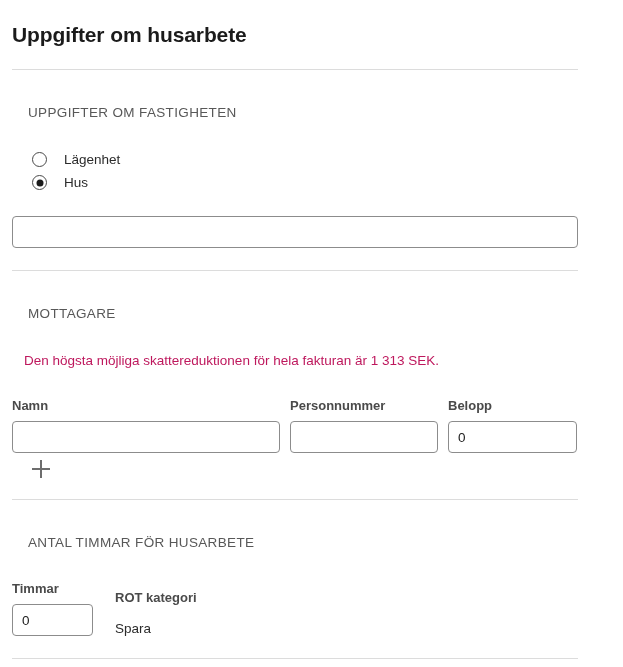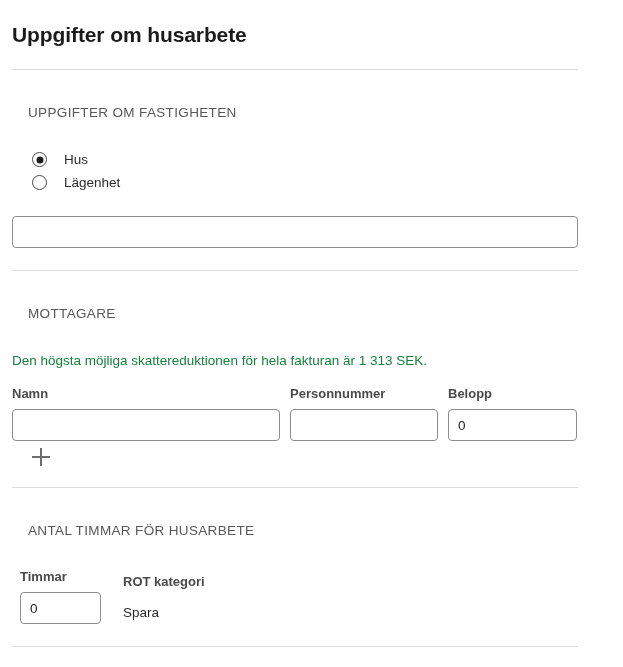--- a/index.html
+++ b/index.html
@@ -123,23 +123,23 @@
 
   .fastighet-block { padding-top: 14px; }
   .fastighet-block .text-input {
     width: 566px;
     margin-top: 8px;
   }
 
   
   .info-line {
     font-size: 13.5px;
-    color: #15803d;
+    color: #be185d;
     padding-top: 16px;
-    margin: 0;
+    margin: 12px;
   }
   .recipient-row {
     display: flex;
     padding-top: 18px;
     align-items: flex-start;
   }
   .col-namn { width: 268px; flex: none; }
   .col-person { width: 148px; flex: none; margin-left: 10px; }
   .col-belopp { width: 129px; flex: none; margin-left: 10px; }
   .recipient-row .text-input {
@@ -169,22 +169,21 @@
     left: 0; top: 8px; width: 18px; height: 2px;
   }
   .add-btn::after {
     top: 0; left: 8px; height: 18px; width: 2px;
   }
 
   
   .hours-row {
     display: flex;
     padding-top: 15px;
-    align-items: center;
-    margin-left: 8px;
+    align-items: flex-end;
   }
   .col-timmar { width: 81px; flex: none; }
   .col-rot { margin-left: 22px; }
   .col-timmar .text-input { width: 81px; margin-top: 8px; }
   .rot-value {
     font-size: 13.5px;
     color: #2b2b2b;
     margin-top: 16px;
   }
 
@@ -225,26 +224,26 @@
 <div class="page">
 
   <h1 class="page-title">Uppgifter om husarbete</h1>
 
   <div class="divider d1"></div>
 
   <h2 class="section-heading">UPPGIFTER OM FASTIGHETEN</h2>
 
   <div class="radio-group">
     <div class="radio-row">
+      <span class="radio-mark"></span>
+      <span class="radio-label">Lägenhet</span>
+    </div>
+    <div class="radio-row">
       <span class="radio-mark checked"></span>
       <span class="radio-label">Hus</span>
-    </div>
-    <div class="radio-row">
-      <span class="radio-mark"></span>
-      <span class="radio-label">Lägenhet</span>
     </div>
   </div>
 
   <div class="fastighet-block">
     <input class="text-input" type="text" value="" style="">
   </div>
 
   <div class="divider d2"></div>
 
   <h2 class="section-heading">MOTTAGARE</h2>

